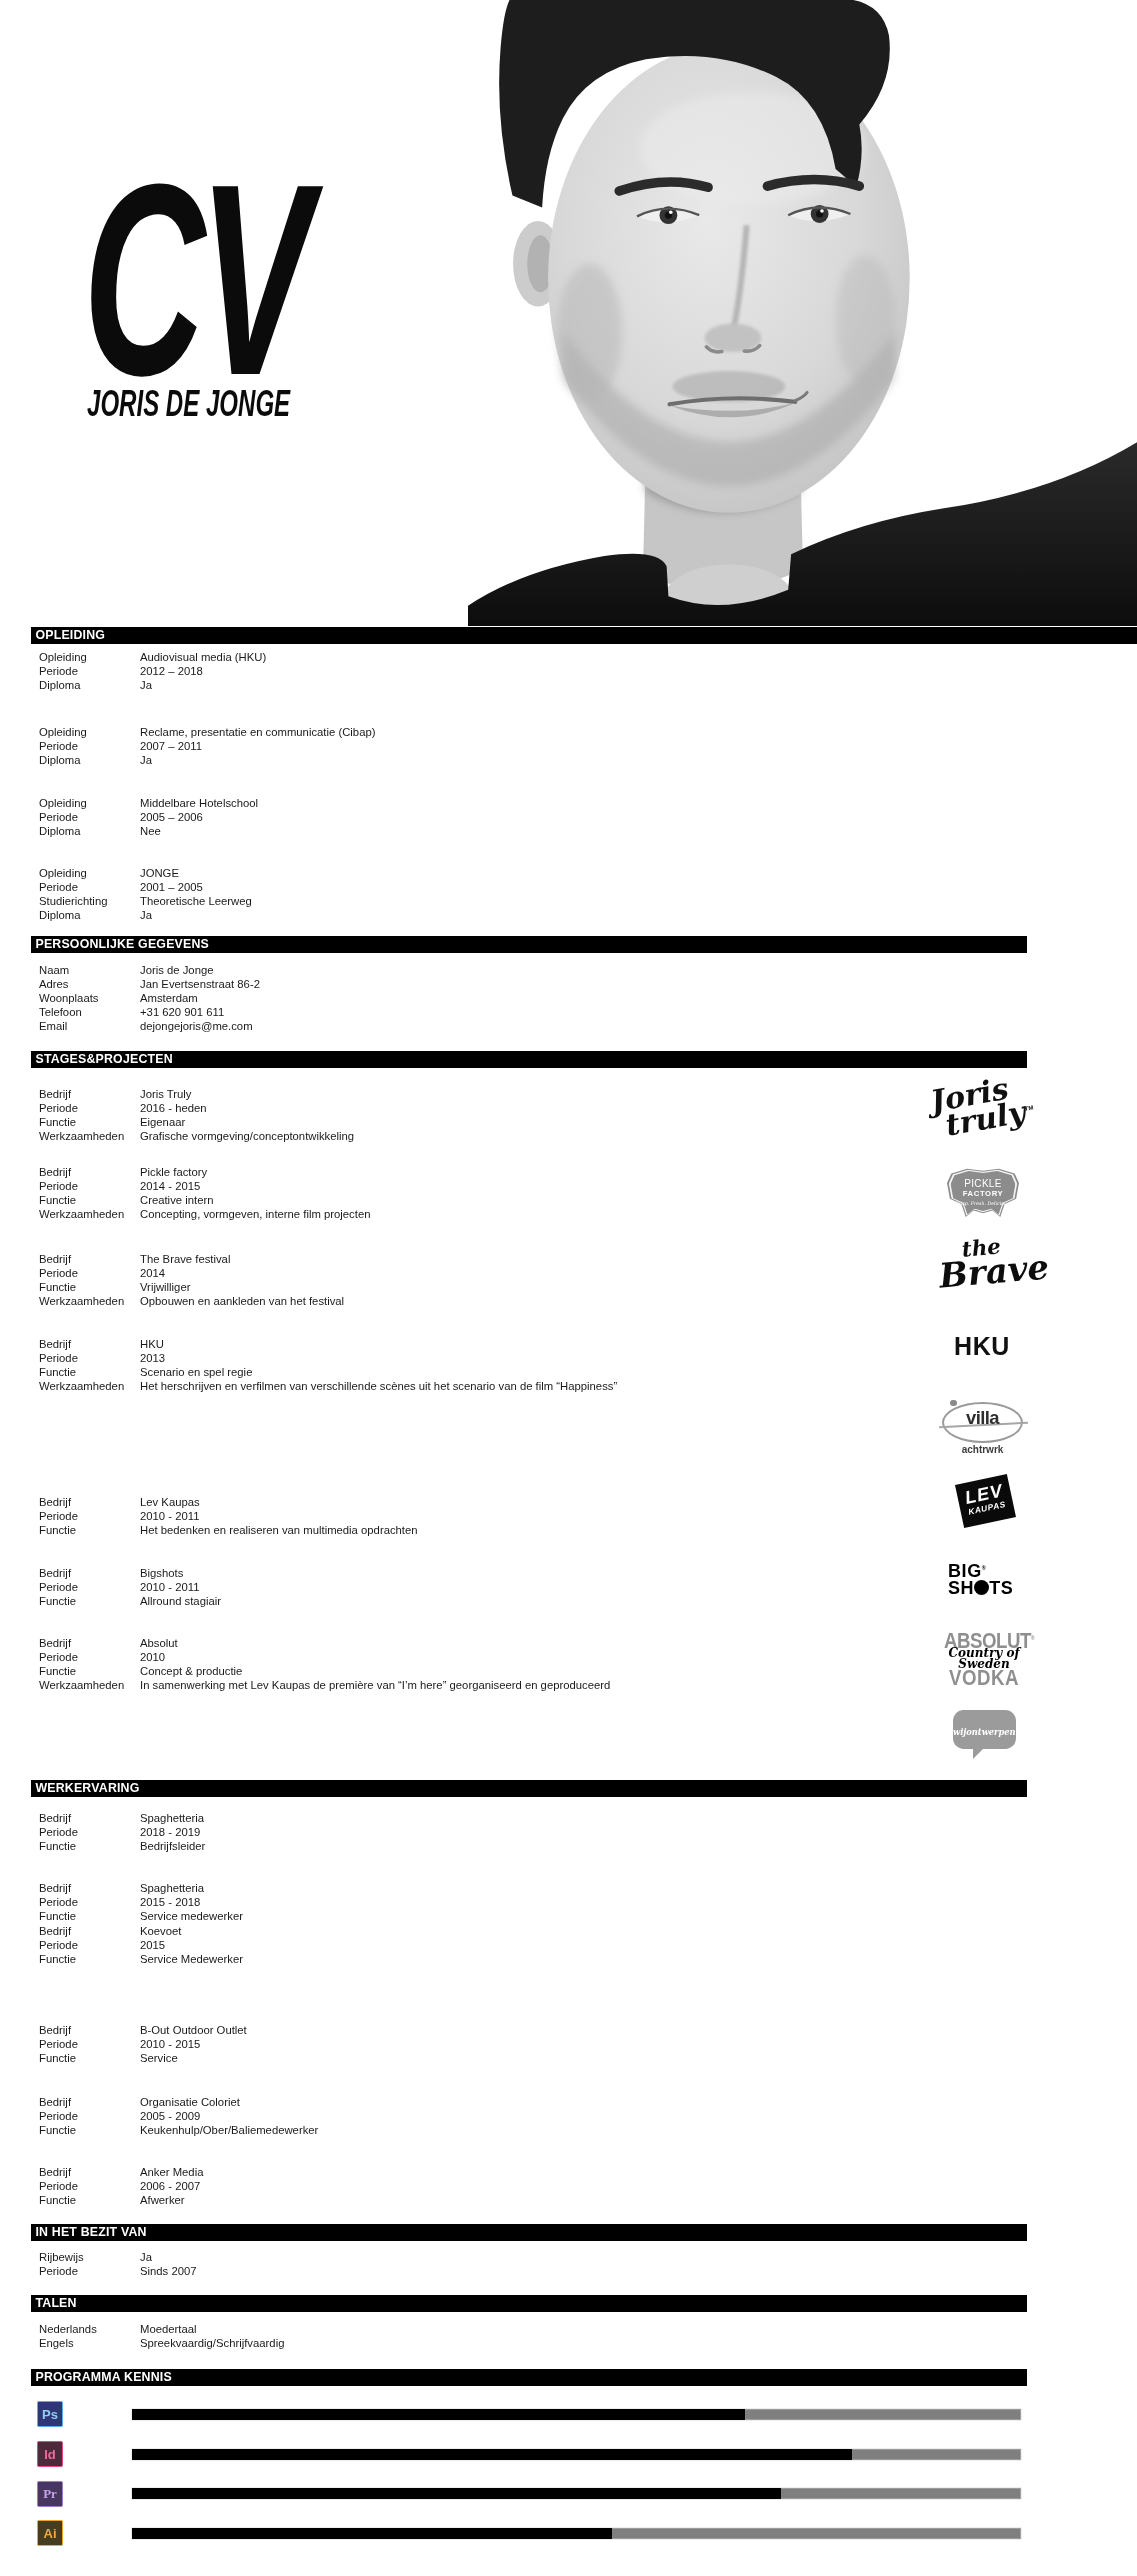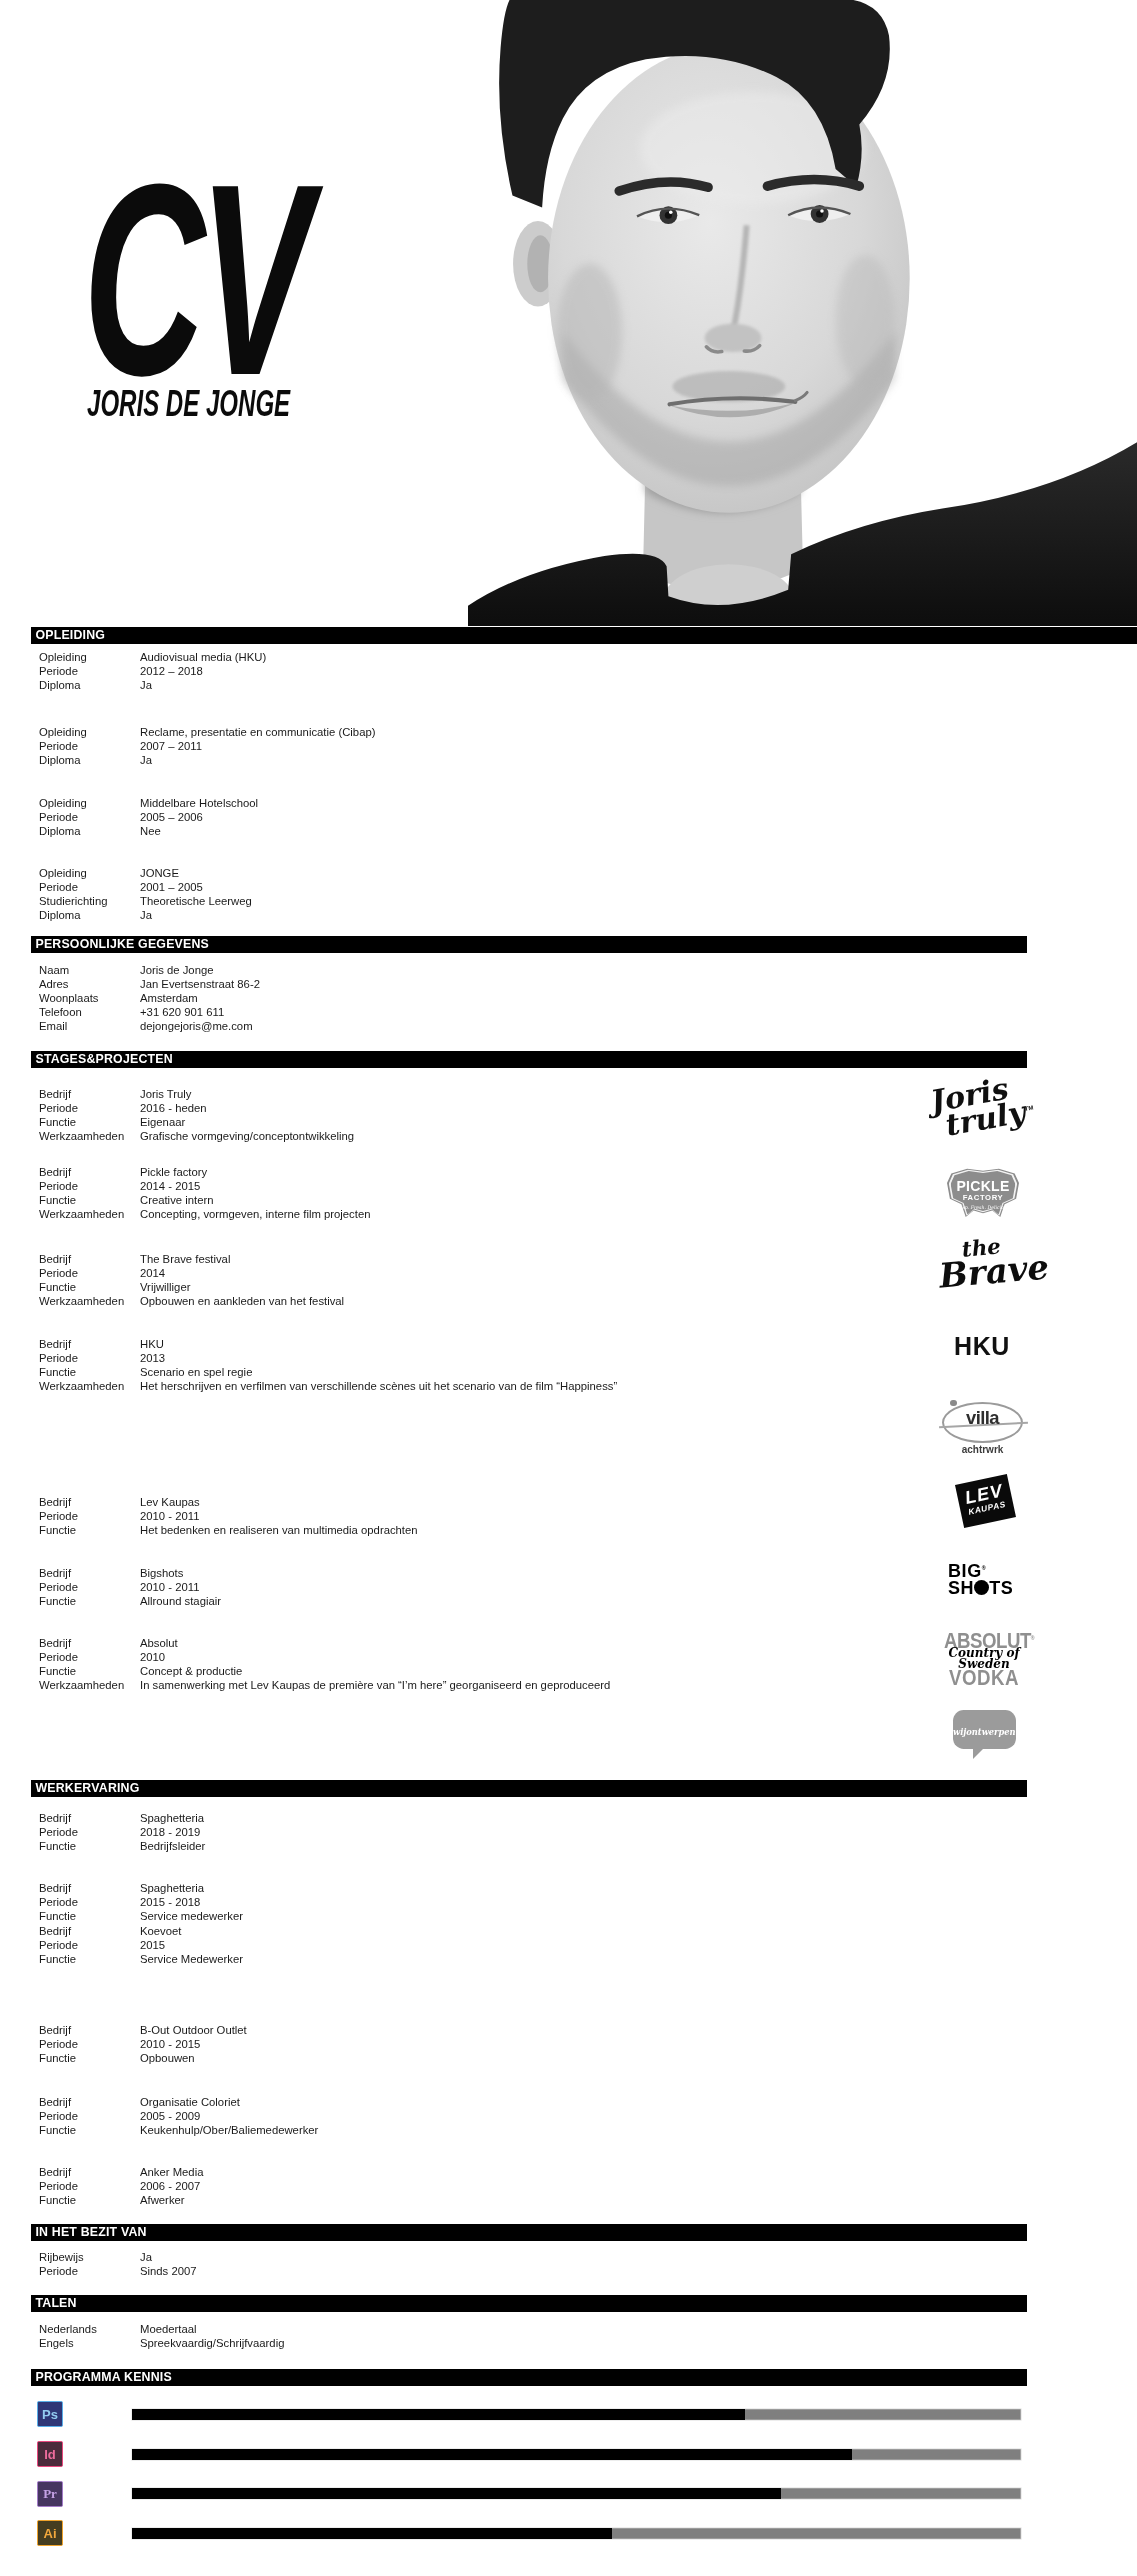--- a/index.html
+++ b/index.html
@@ -39,21 +39,21 @@
   .logo-joris .l2{font-size:30px;line-height:.85;margin-left:10.7px;}
   .logo-joris sup{font-size:6px;font-style:normal;font-family:"Liberation Sans",sans-serif;}
 
   .badge{left:947px;top:1166px;width:72px;height:53px;}
   .badge .clip{position:absolute;inset:0;
      clip-path:polygon(6% 14%,28% 5%,50% 9%,72% 5%,94% 14%,100% 32%,96% 62%,80% 72%,74% 96%,63% 84%,50% 89%,37% 84%,26% 96%,20% 72%,4% 62%,0% 32%);
      background:#8c8c8c;}
   .badge .clip.w{transform:scale(.95);background:#f2f2f2;}
   .badge .clip.g2{transform:scale(.90);background:#8c8c8c;}
   .badge .txt{position:absolute;inset:0;text-align:center;color:#fff;z-index:3;}
-  .badge .t1{font-size:14px;font-weight:bold;letter-spacing:0.3px;margin-top:13px;line-height:1;}
+  .badge .t1{font-size:10px;font-weight:normal;letter-spacing:0.3px;margin-top:13px;line-height:1;}
   .badge .t2{font-size:7.7px;font-weight:bold;letter-spacing:0.6px;line-height:1.2;}
   .badge .t3{font-family:"DejaVu Serif",serif;font-style:italic;font-size:4.7px;margin-top:2.4px;}
 
   .logo-brave{left:939px;top:1239px;width:89px;height:66px;transform:rotate(-5deg);
               font-family:"DejaVu Serif",serif;font-style:italic;font-weight:bold;color:#0d0d0d;}
   .logo-brave .l1{font-size:21.3px;line-height:.8;margin-left:25px;}
   .logo-brave .l2{font-size:34px;line-height:.95;}
 
   .logo-hku{left:954px;top:1332px;width:65px;height:28.4px;font-size:25px;font-weight:bold;
             letter-spacing:0.6px;color:#111;transform:scaleY(1.05);}
@@ -254,21 +254,21 @@
       <div class="row"><span class="lbl">Functie</span><span class="val">Service medewerker</span></div>
     </div>
   <div class="entry" style="top:1924px">
       <div class="row"><span class="lbl">Bedrijf</span><span class="val">Koevoet</span></div>
       <div class="row"><span class="lbl">Periode</span><span class="val">2015</span></div>
       <div class="row"><span class="lbl">Functie</span><span class="val">Service Medewerker</span></div>
     </div>
   <div class="entry" style="top:2023px">
       <div class="row"><span class="lbl">Bedrijf</span><span class="val">B-Out Outdoor Outlet</span></div>
       <div class="row"><span class="lbl">Periode</span><span class="val">2010 - 2015</span></div>
-      <div class="row"><span class="lbl">Functie</span><span class="val">Opbouwen</span></div>
+      <div class="row"><span class="lbl">Functie</span><span class="val">Service</span></div>
     </div>
   <div class="entry" style="top:2095px">
       <div class="row"><span class="lbl">Bedrijf</span><span class="val">Organisatie Coloriet</span></div>
       <div class="row"><span class="lbl">Periode</span><span class="val">2005 - 2009</span></div>
       <div class="row"><span class="lbl">Functie</span><span class="val">Keukenhulp/Ober/Baliemedewerker</span></div>
     </div>
   <div class="entry" style="top:2165px">
       <div class="row"><span class="lbl">Bedrijf</span><span class="val">Anker Media</span></div>
       <div class="row"><span class="lbl">Periode</span><span class="val">2006 - 2007</span></div>
       <div class="row"><span class="lbl">Functie</span><span class="val">Afwerker</span></div>

